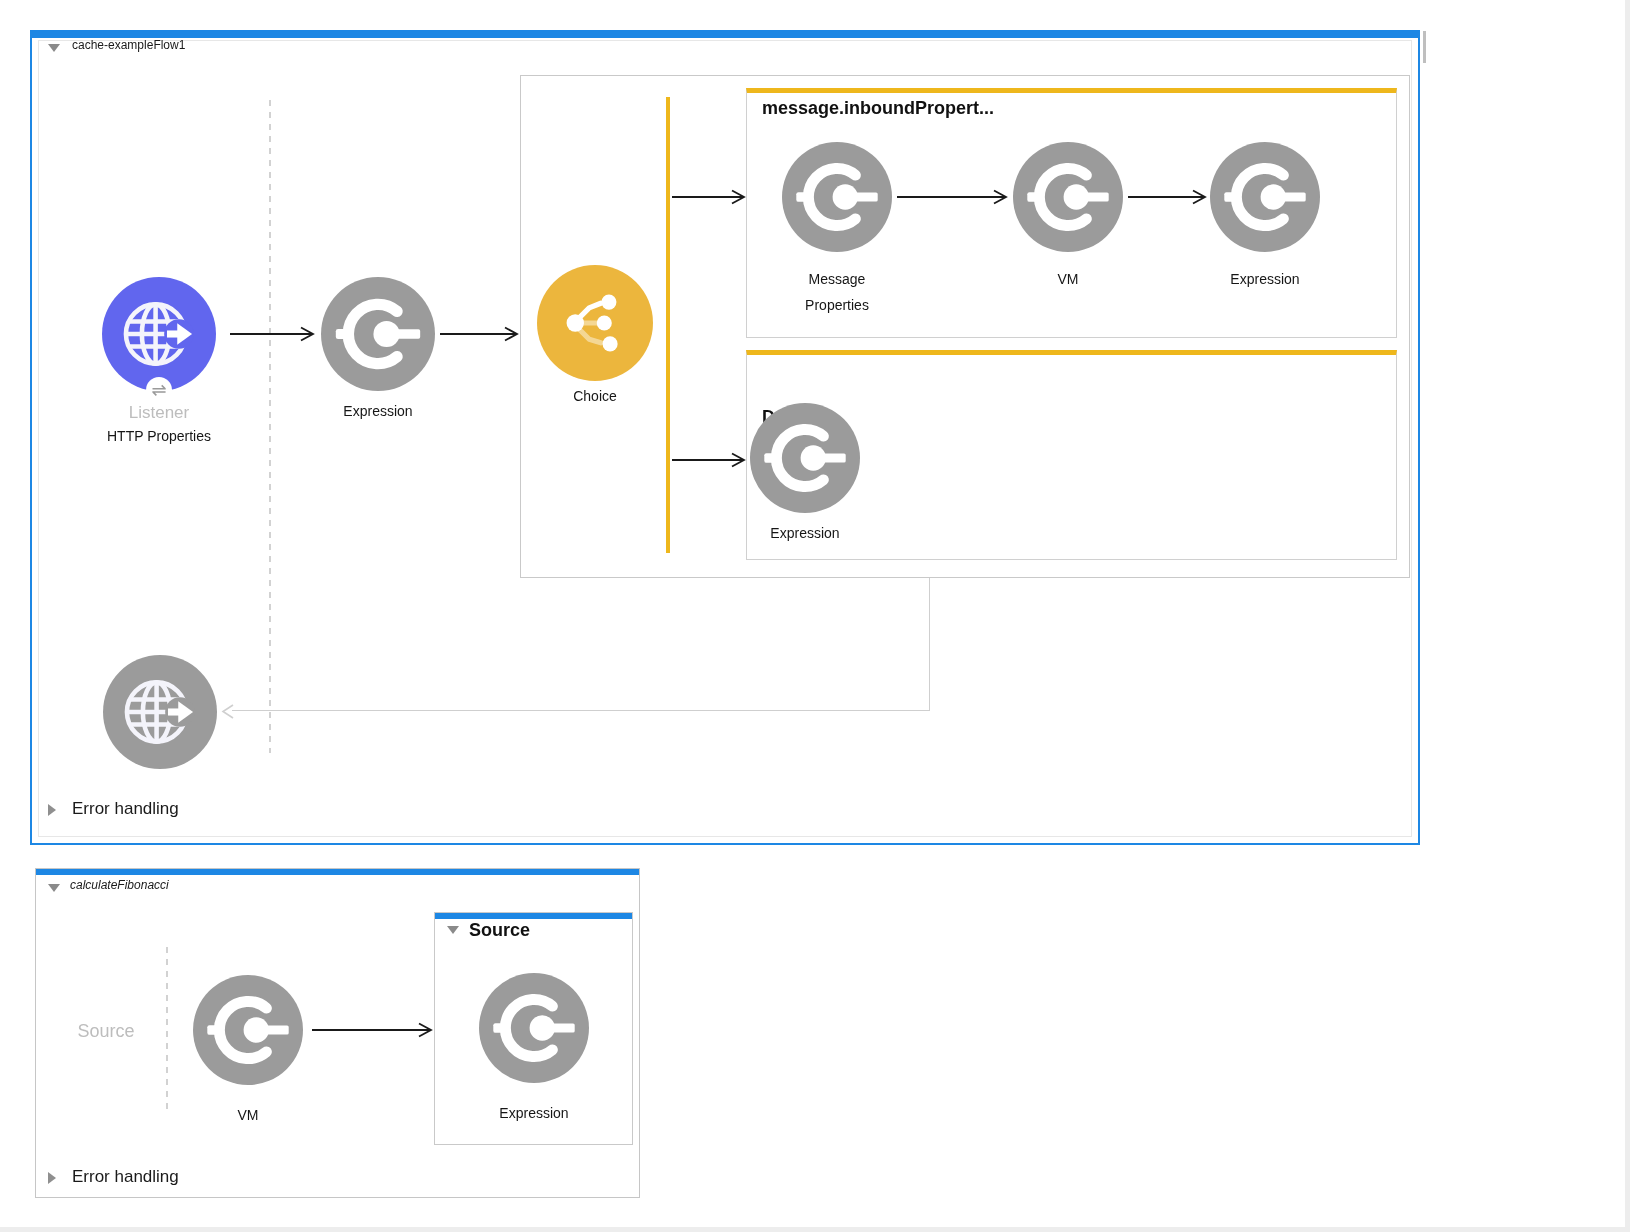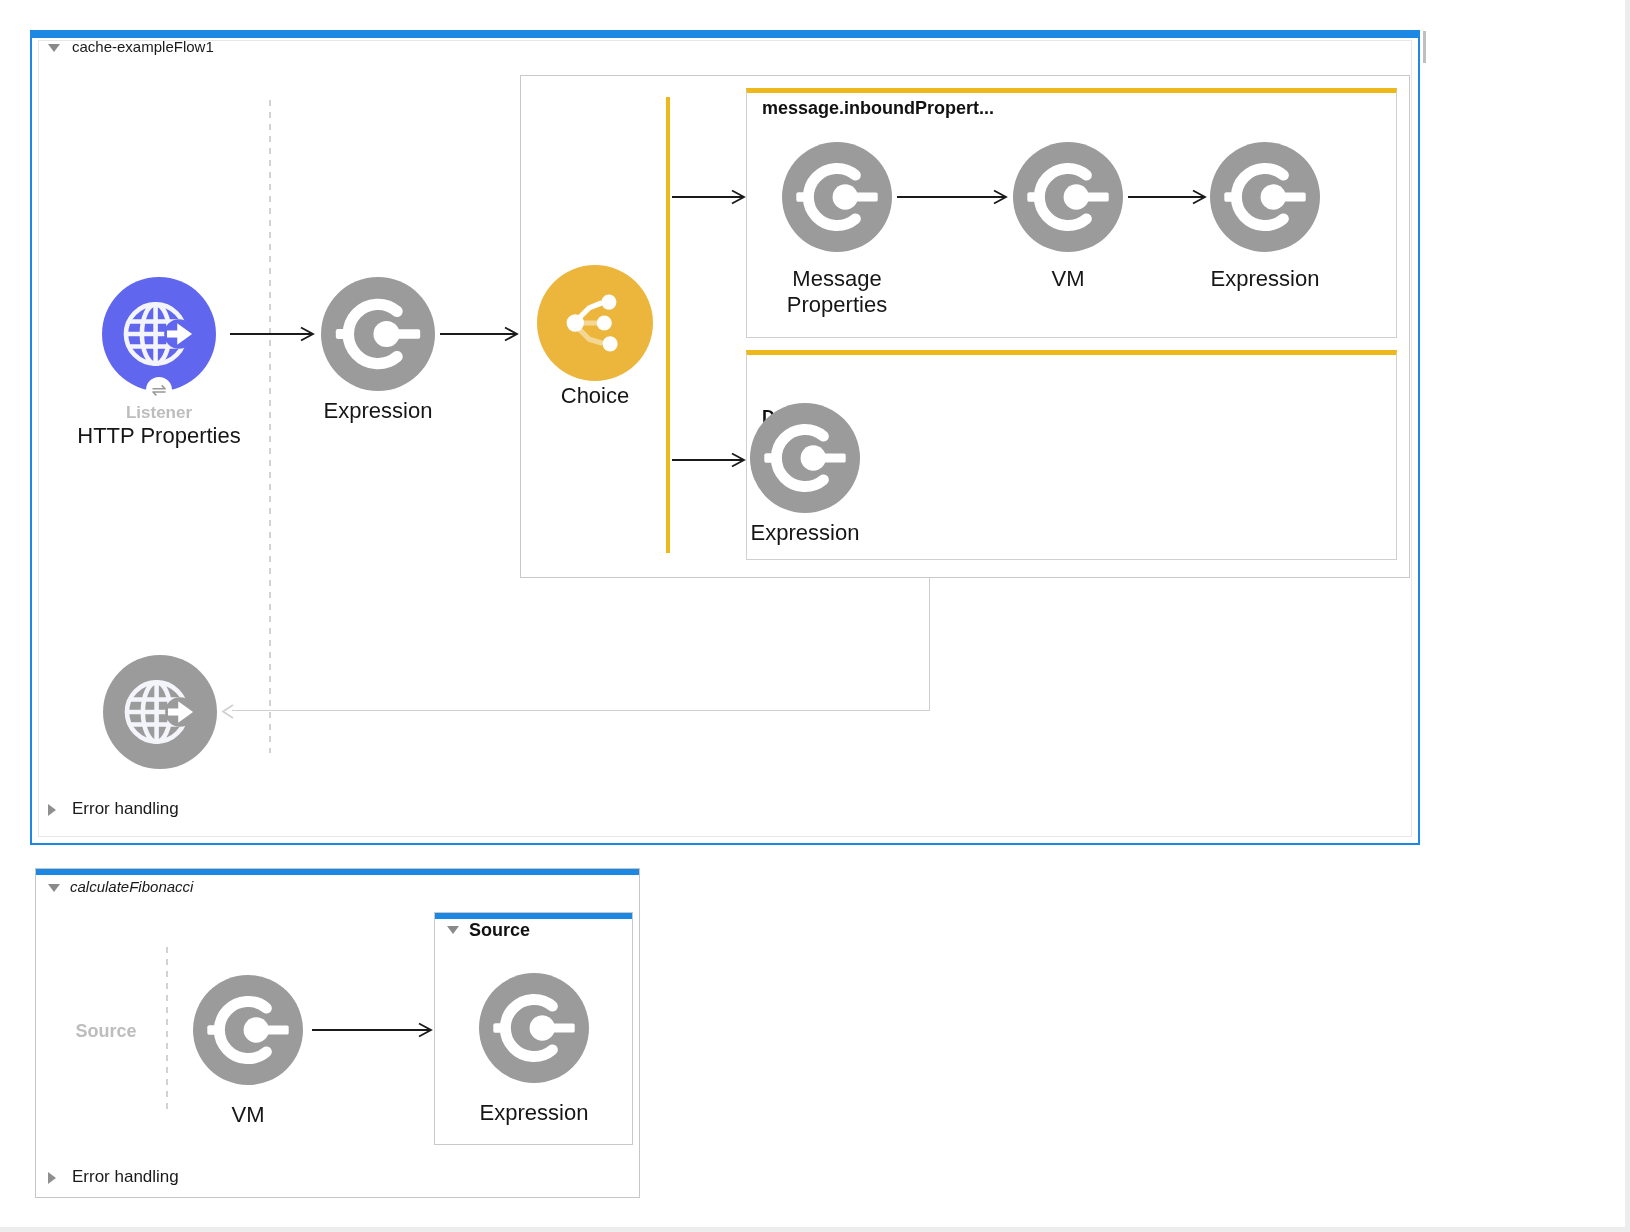--- a/index.html
+++ b/index.html
@@ -18,23 +18,23 @@
   }
   .flow-topbar{position:absolute;left:0;top:0;right:0;height:6px;background:#1d87e4;}
   .hairline{position:absolute;border:1px solid #e7e7e7;pointer-events:none;}
   .scope-box{border:1px solid #c9c9c9;background:#ffffff;box-sizing:border-box;}
   .branch-box{border:1px solid #d0d0d0;border-top:5px solid #eeb71c;background:#ffffff;box-sizing:border-box;}
   .cache-box{border:1px solid #c9c9c9;background:#ffffff;box-sizing:border-box;}
   
   .tri-down{width:0;height:0;border-left:6px solid transparent;border-right:6px solid transparent;border-top:8px solid #8a8a8a;}
   .tri-right{width:0;height:0;border-top:6px solid transparent;border-bottom:6px solid transparent;border-left:8px solid #8f8f8f;}
   
-  .flow-title{font-size:15px;color:#1a1a1a;white-space:nowrap;}
-  .node-label{font-size:22px;color:#161616;text-align:center;line-height:26px;}
-  .muted{color:#bdbdbd;font-weight:bold;}
+  .flow-title{font-size:12px;color:#1a1a1a;white-space:nowrap;}
+  .node-label{font-size:14px;color:#161616;text-align:center;line-height:26px;}
+  .muted{color:#bdbdbd;}
   .cond-label{font-size:18px;color:#111111;white-space:nowrap;font-weight:bold;}
   .eh-label{font-size:17px;color:#1a1a1a;white-space:nowrap;}
   
   .vdash{width:2px;background:repeating-linear-gradient(to bottom,#d2d2d2 0 6px,transparent 6px 12px);}
   .ybar{width:4px;background:#eeb71c;}
   .ret-v{border-left:1.5px solid #cfcfcf;}
   .ret-h{border-top:1.5px solid #cfcfcf;}
   svg.arrow{overflow:visible;display:block;}
   .node-blue{color:#6166ee;}
   .node-gray{color:#9b9b9b;}

